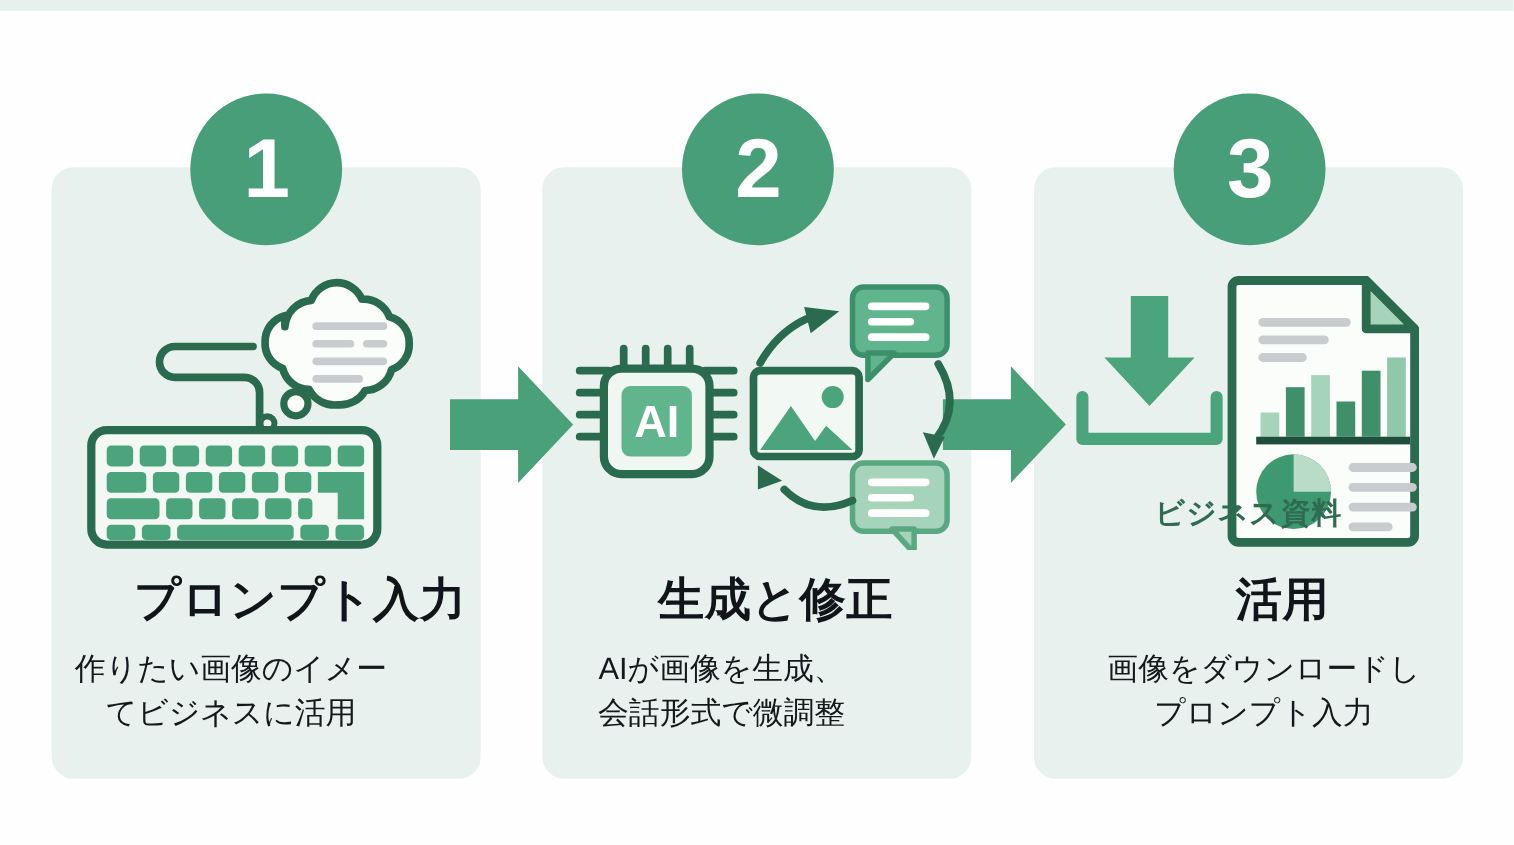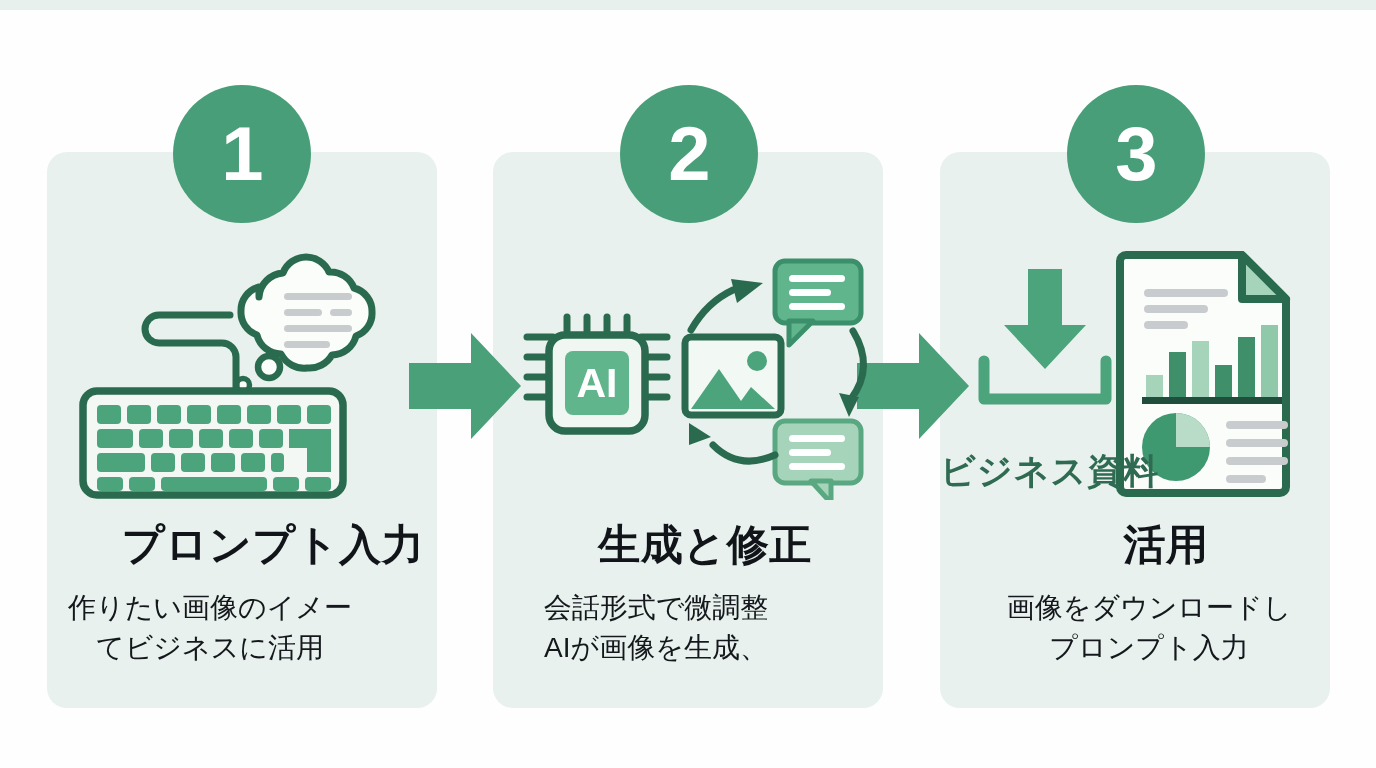--- a/index.html
+++ b/index.html
@@ -82,22 +82,22 @@
   }
   #icon-1 { left: 47px; }
   #icon-2 { left: 493px; }
   #icon-3 { left: 940px; }
 
   .icon-caption {
     position: absolute;
     left: 940px;
     top: 448px;
     width: 390px;
-    text-align: left;
-    font-size: 35px;
+    text-align: center;
+    font-size: 27px;
     font-weight: bold;
     color: #2f6b52;
     letter-spacing: 1px;
   }
 
   
   .card-title {
     position: absolute;
     width: 452px;
     text-align: center;
@@ -324,21 +324,21 @@
 
   <div class="card-title" id="title-1">プロンプト入力</div>
   <div class="card-title" id="title-2">生成と修正</div>
   <div class="card-title" id="title-3">活用</div>
 
   <div class="card-desc" id="desc-1">
     <span class="desc-line">作りたい画像のイメー</span>
     <span class="desc-line">てビジネスに活用</span>
   </div>
   <div class="card-desc" id="desc-2">
+    <span class="desc-line">AIが画像を生成、</span>
     <span class="desc-line">会話形式で微調整</span>
-    <span class="desc-line">AIが画像を生成、</span>
   </div>
   <div class="card-desc" id="desc-3">
     <span class="desc-line">画像をダウンロードし</span>
     <span class="desc-line">プロンプト入力</span>
   </div>
 
 </div>
 
 </body></html>

